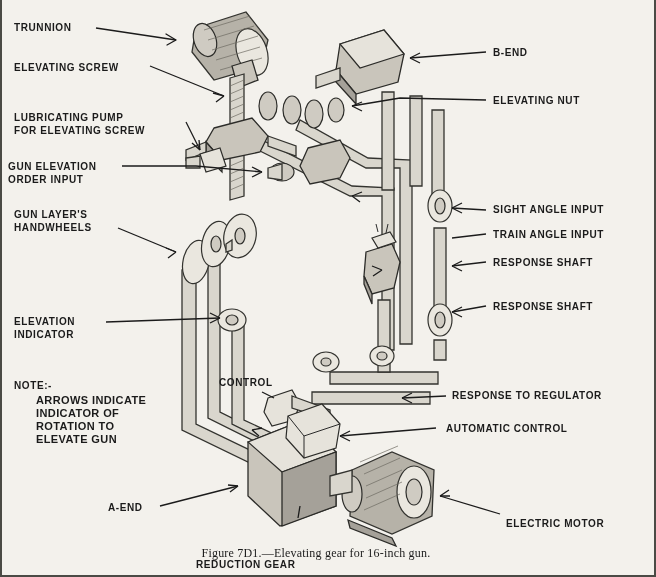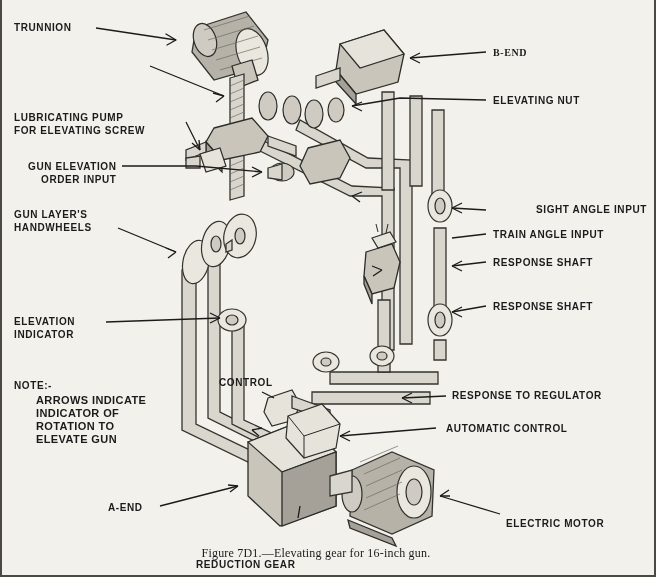--- a/index.html
+++ b/index.html
@@ -270,42 +270,43 @@
       <path class="ln" d="M500 514 L440 496"></path>
       <path class="ln" d="M440 496 L450 496 M440 496 L449 490"></path>
 
       <path class="ln" d="M352 196 L362 192 M352 196 L360 202"></path>
       <path class="ln" d="M382 270 L372 266 M382 270 L373 276"></path>
       <path class="ln" d="M252 430 L262 428 M252 430 L259 436"></path>
     </g>
   </svg>
 
   <div class="label" style="left:14px; top:21px;">TRUNNION</div>
+  <div class="label" style="left:14px; top:61px;">ELEVATING SCREW</div>
   <div class="label" style="left:14px; top:111px;">LUBRICATING PUMP
 FOR ELEVATING SCREW</div>
-  <div class="label" style="left:28px; top:160px;text-align:right;">GUN ELEVATION
+  <div class="label" style="left:8px; top:160px;">GUN ELEVATION
 ORDER INPUT</div>
   <div class="label" style="left:14px; top:208px;">GUN LAYER'S
 HANDWHEELS</div>
   <div class="label" style="left:14px; top:315px;">ELEVATION
 INDICATOR</div>
 
   <div class="label" style="left:14px; top:379px;">NOTE:-</div>
   <div class="label small" style="left:36px; top:394px;">ARROWS INDICATE
 INDICATOR OF
 ROTATION TO
 ELEVATE GUN</div>
 
   <div class="label" style="left:219px; top:376px;">CONTROL</div>
   <div class="label" style="left:108px; top:501px;">A-END</div>
   <div class="label" style="left:196px; top:518px;margin-top:40px;">REDUCTION GEAR</div>
 
-  <div class="label" style="left:493px; top:46px;font-family:Liberation Serif, serif;">B-END</div>
+  <div class="label" style="left:493px; top:46px;">B-END</div>
   <div class="label" style="left:493px; top:94px;">ELEVATING NUT</div>
-  <div class="label" style="left:493px; top:203px;margin-left:43px;">SIGHT ANGLE INPUT</div>
+  <div class="label" style="left:493px; top:203px;">SIGHT ANGLE INPUT</div>
   <div class="label" style="left:493px; top:228px;">TRAIN ANGLE INPUT</div>
   <div class="label" style="left:493px; top:256px;">RESPONSE SHAFT</div>
   <div class="label" style="left:493px; top:300px;">RESPONSE SHAFT</div>
   <div class="label" style="left:452px; top:389px;">RESPONSE TO REGULATOR</div>
   <div class="label" style="left:446px; top:422px;">AUTOMATIC CONTROL</div>
   <div class="label" style="left:506px; top:517px;">ELECTRIC MOTOR</div>
 
   <div class="caption" style="top:546px;">Figure 7D1.—Elevating gear for 16-inch gun.</div>
 
 </div>

